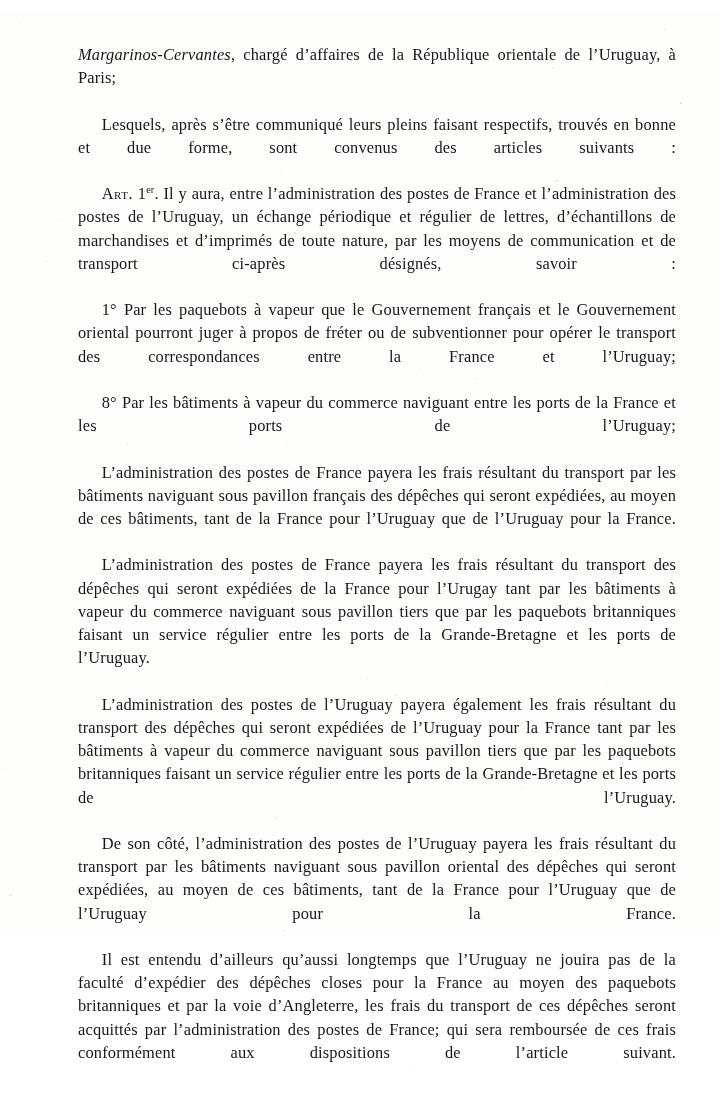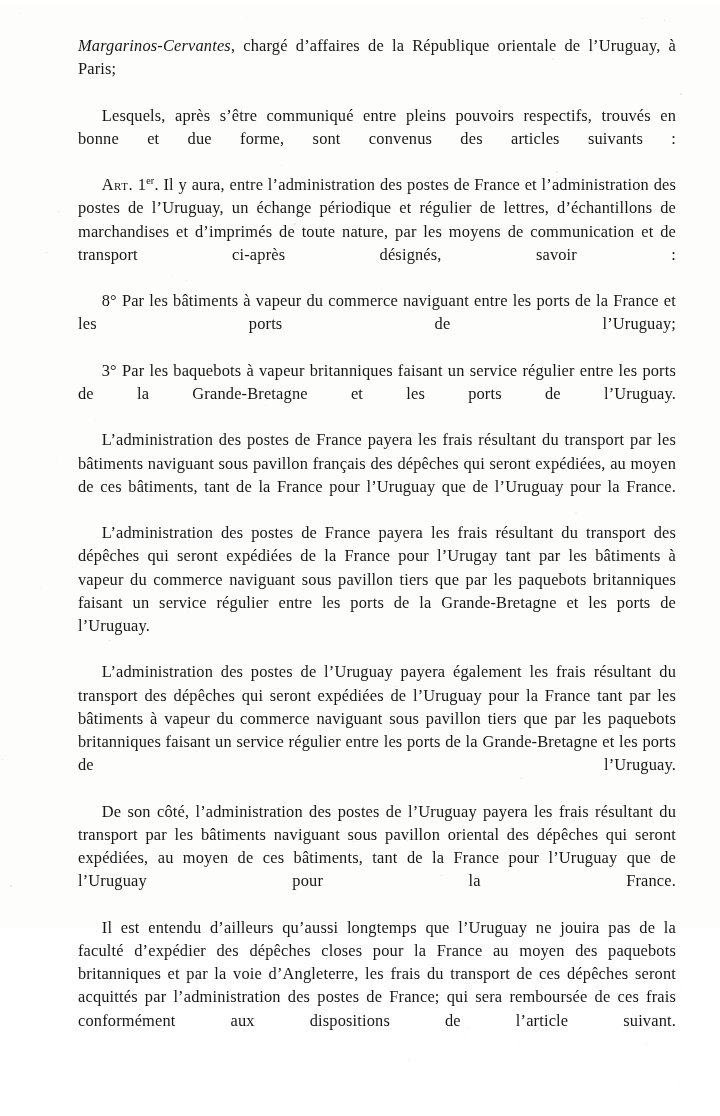--- a/index.html
+++ b/index.html
@@ -10,21 +10,21 @@
   body {
     width: 720px;
     height: 1116px;
     position: relative;
     overflow: hidden;
     font-family: "Liberation Serif", "DejaVu Serif", serif;
   }
 
   #page {
     position: absolute;
-    left: 0; top: 4px;
+    left: 0; top: 13px;
     width: 720px;
     height: 924px;
     background: #fdfdfc;
   }
 
   #textblock {
     position: absolute;
     left: 78px;
     top: 30px;
     width: 598px;
@@ -89,28 +89,28 @@
 </style>
 </head>
 <body>
 
 <div id="page">
 
   <div id="textblock">
 
     <p class="para noindent"><span class="person-name">Margarinos-Cervantes</span><span>, chargé d’affaires de la République orientale de l’Uruguay, à Paris;</span></p>
 
-    <p class="para indent">Lesquels, après s’être communiqué entre pleins pouvoirs respectifs, trouvés en bonne et due forme, sont convenus des articles suivants :</p>
+    <p class="para indent">Lesquels, après s’être communiqué leurs pleins faisant respectifs, trouvés en bonne et due forme, sont convenus des articles suivants :</p>
 
     <p class="para indent"><span class="smallcaps">Art.</span> <span>1</span><sup class="ordinal">er</sup><span>.</span><span> Il y aura, entre l’administration des postes de France et l’administration des postes de l’Uruguay, un échange périodique et régulier de lettres, d’échantillons de marchandises et d’imprimés de toute nature, par les moyens de communication et de transport ci-après désignés, savoir :</span></p>
 
+    <p class="para clause">1° Par les paquebots à vapeur que le Gouvernement français et le Gouvernement oriental pourront juger à propos de fréter ou de subventionner pour opérer le transport des correspondances entre la France et l’Uruguay;</p>
 
     <p class="para clause">8° Par les bâtiments à vapeur du commerce naviguant entre les ports de la France et les ports de l’Uruguay;</p>
 
-    <p class="para clause">3° Par les baquebots à vapeur britanniques faisant un service régulier entre les ports de la Grande-Bretagne et les ports de l’Uruguay.</p>
 
     <p class="para indent">L’administration des postes de France payera les frais résultant du transport par les bâtiments naviguant sous pavillon français des dépêches qui seront expédiées, au moyen de ces bâtiments, tant de la France pour l’Uruguay que de l’Uruguay pour la France.</p>
 
     <p class="para indent">L’administration des postes de France payera les frais résultant du transport des dépêches qui seront expédiées de la France pour l’Urugay tant par les bâtiments à vapeur du commerce naviguant sous pavillon tiers que par les paquebots britanniques faisant un service régulier entre les ports de la Grande-Bretagne et les ports de l’Uruguay.</p>
 
     <p class="para indent">L’administration des postes de l’Uruguay payera également les frais résultant du transport des dépêches qui seront expédiées de l’Uruguay pour la France tant par les bâtiments à vapeur du commerce naviguant sous pavillon tiers que par les paquebots britanniques faisant un service régulier entre les ports de la Grande-Bretagne et les ports de l’Uruguay.</p>
 
     <p class="para indent">De son côté, l’administration des postes de l’Uruguay payera les frais résultant du transport par les bâtiments naviguant sous pavillon oriental des dépêches qui seront expédiées, au moyen de ces bâtiments, tant de la France pour l’Uruguay que de l’Uruguay pour la France.</p>
 
     <p class="para indent">Il est entendu d’ailleurs qu’aussi longtemps que l’Uruguay ne jouira pas de la faculté d’expédier des dépêches closes pour la France au moyen des paquebots britanniques et par la voie d’Angleterre, les frais du transport de ces dépêches seront acquittés par l’administration des postes de France; qui sera remboursée de ces frais conformément aux dispositions de l’article suivant.</p>

